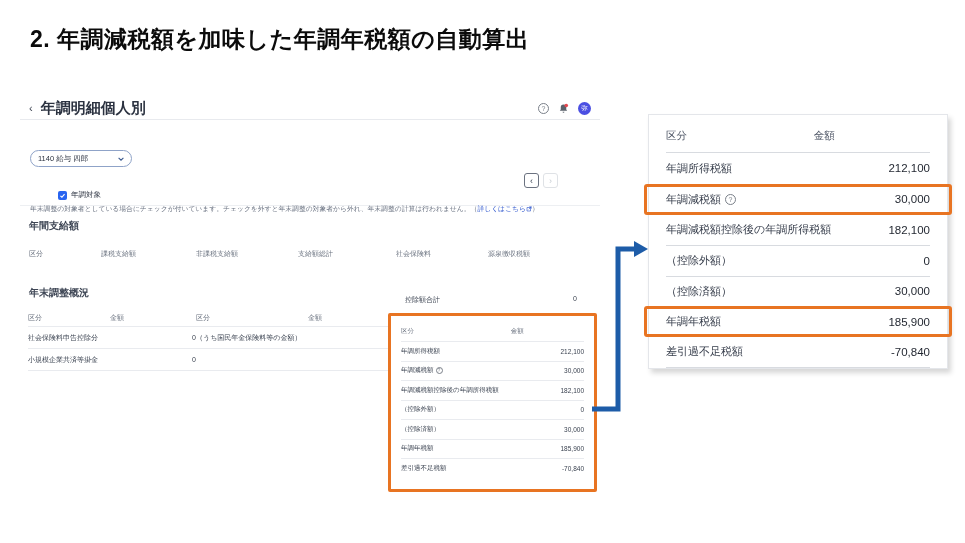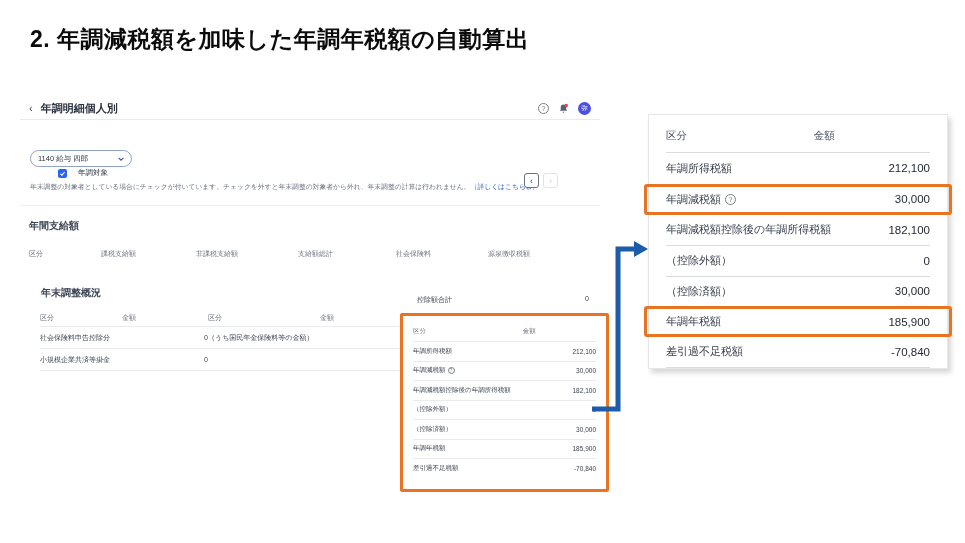--- a/index.html
+++ b/index.html
@@ -12,55 +12,55 @@
 
   
   .app { position:absolute; left:20px; top:98px; width:580px; height:425px; background:#fff;
          color:#3a4250; font-size:8px; }
 
   .app-header { position:absolute; top:0; left:0; right:0; height:22px; display:flex;
                 align-items:center; justify-content:space-between; padding:0 9px;
                 border-bottom:1px solid #e8eaee; }
   .hdr-left { display:flex; align-items:center; gap:8px; }
   .back-chevron { font-size:11px; color:#3c4350; line-height:1; cursor:pointer; }
-  .app-title { font-size:11px; font-weight:bold; color:#2b3240;font-family:Liberation Mono, monospace; }
+  .app-title { font-size:15px; font-weight:bold; color:#2b3240;font-family:Liberation Mono, monospace; }
   .hdr-icons { display:flex; align-items:center; gap:9px; }
   .help-circle { width:11px; height:11px; border-radius:50%; border:1px solid #7a8089; color:#7a8089;
                  font-size:7px; display:flex; align-items:center; justify-content:center; }
   .bell { position:relative; display:flex; }
   .avatar { width:13px; height:13px; border-radius:50%; background:#4b4fe2; color:#fff;
             font-size:6.5px; display:flex; align-items:center; justify-content:center; }
 
   .back-link-row { position:absolute; top:22px; left:0; right:0; height:17px; display:flex;
                    align-items:center; gap:4px; padding:0 10px; border-bottom:1px solid #edeff2;
                    color:#2952cc; font-size:7.5px; }
 
   .controls { position:absolute; top:39px; left:0; right:0; height:69px; padding:13px 10px 0;
               border-bottom:1px solid #edeff2; }
   .dropdown { display:flex; width:102px; height:17px; border:1px solid #8fa3c8; border-radius:9px;
               align-items:center; justify-content:space-between; padding:0 7px; font-size:7.5px;
-              color:#2b3240; background:#fff; margin-bottom:1px; }
-  .checkbox-row { display:flex; align-items:center; gap:11px; font-size:7.5px; color:#2b3240;padding-left:28px; }
+              color:#2b3240; background:#fff; margin-bottom:23px; }
+  .checkbox-row { display:flex; align-items:center; gap:4px; font-size:7.5px; color:#2b3240;padding-left:28px; }
   .checkbox { width:9px; height:9px; background:#2864f0; border-radius:2px; display:flex;
               align-items:center; justify-content:center; }
   .note { margin-top:4px; font-size:6.8px; color:#697180; line-height:1.5; }
   .note-link { color:#2952cc; }
   .pager { position:absolute; right:42px; top:36px; display:flex; gap:4px; }
   .pager-btn { width:15px; height:15px; border-radius:3px; background:#fff; display:flex;
                align-items:center; justify-content:center; font-size:9px; }
   .pager-prev { border:1px solid #6b7280; color:#374151; }
   .pager-next { border:1px solid #dfe2e6; color:#c7ccd2; }
 
   .section-title { font-size:10px; font-weight:bold; color:#3e4655; }
   .section-payment { position:absolute; top:108px; left:0; right:0; }
   .section-payment .section-title { padding:13px 9px 0; }
   .pay-headers { display:grid; grid-template-columns:72px 95px 102px 98px 92px 1fr;
                  padding:16px 9px 10px; color:#6b7380; font-size:7px; }
 
-  .section-overview { position:absolute; top:178px; left:12px; right:0; }
+  .section-overview { position:absolute; top:178px; left:0; right:0; }
   .section-overview .section-title { padding:10px 9px 0; }
 
   .ov-table { position:absolute; left:8px; top:33px; width:368px; font-size:7px; }
   .ov-hdr, .ov-row { display:grid; grid-template-columns:82px 86px 112px 88px; align-items:center; }
   .ov-hdr { color:#6b7380; height:18px; border-bottom:1px solid #e9ebef; }
   .ov-row { height:22px; border-bottom:1px solid #e9ebef; color:#3a4250; }
   .ov-row .v, .ov-hdr .h2v { text-align:right; }
   .ov-hdr span:nth-child(2), .ov-hdr span:nth-child(4) { text-align:left; }
 
   .deduction-total { position:absolute; left:385px; top:19px; width:172px; display:flex;

